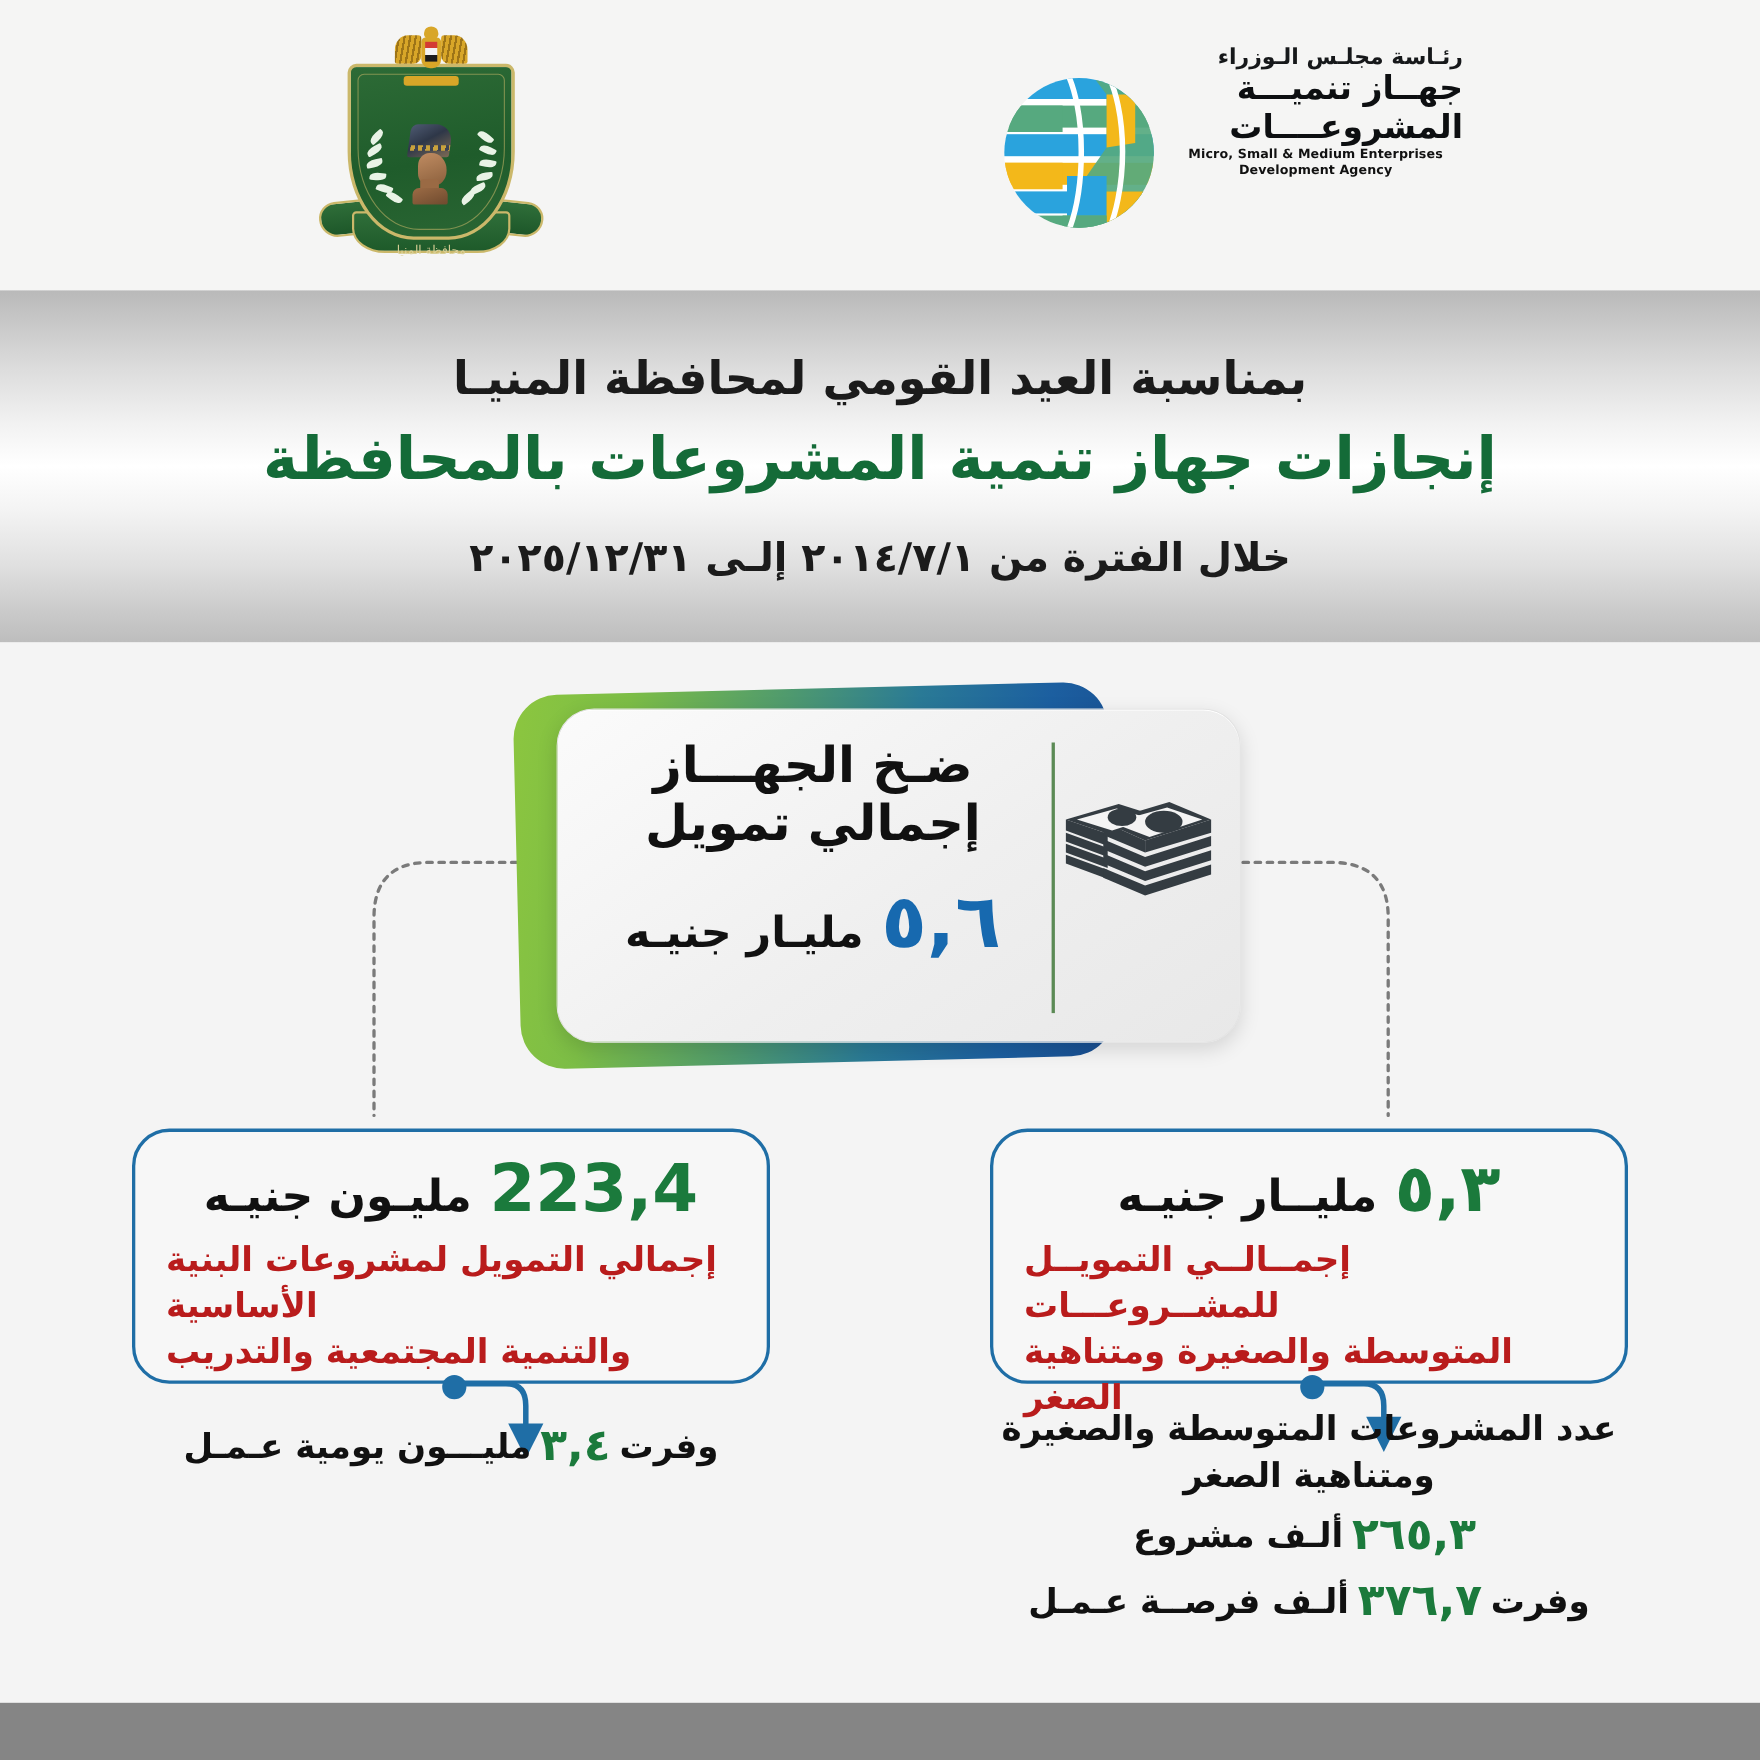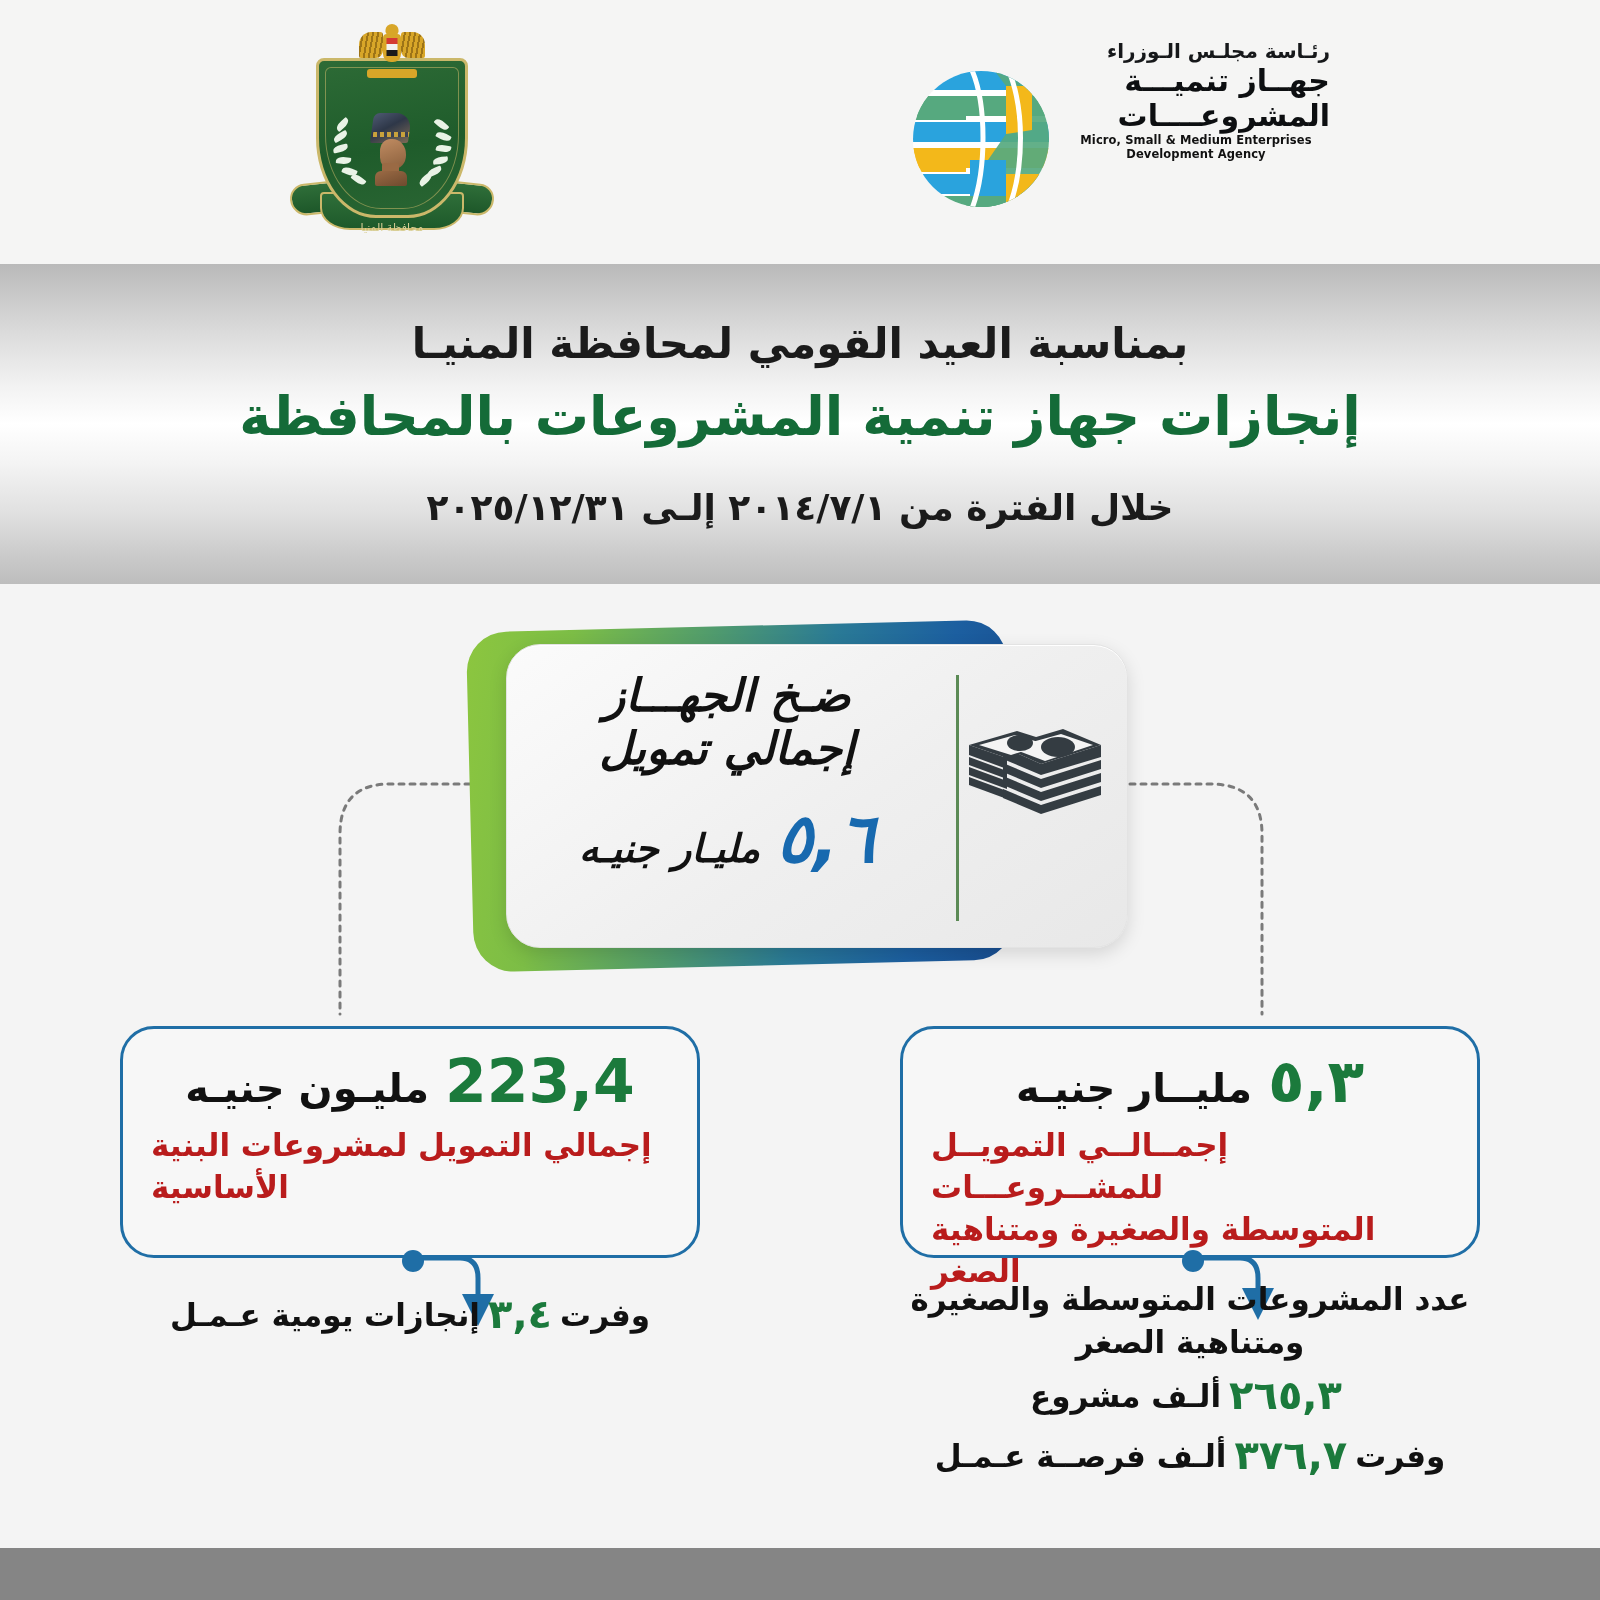--- a/index.html
+++ b/index.html
@@ -241,25 +241,24 @@
     border: 1px solid #e3e3e3;
   }
   #hero-divider {
     position: absolute;
     right: 168px; top: 30px;
     width: 3px; height: 246px;
     background: #5b8a55;
   }
   #hero-text {
     position: absolute;
-    right: 200px; top: 24px;
+    right: 188px; top: 24px;
     width: 400px;
     text-align: center;
     direction: rtl;
-    font-style: italic;
   }
   .hero-label {
     font-size: 45px; font-weight: 800; color: #111;
     line-height: 1.18; letter-spacing: 0;
   }
   .hero-value-row {
     margin-top: 30px;
     display: flex; align-items: baseline; justify-content: center;
     direction: rtl; gap: 16px;
   }
@@ -503,37 +502,38 @@
       <div class="dot" style="left:279px; top:221px;"></div>
     </div>
 
     <div class="stat-card" id="card-left">
       <div class="stat-headline">
         <span class="stat-number">223,4</span>
         <span class="stat-unit">مليـون جنيـه</span>
       </div>
       <div class="stat-desc">
         <div>إجمالي التمويل لمشروعات البنية الأساسية</div>
+        <div>والتنمية المجتمعية والتدريب</div>
       </div>
       <div class="dot" style="left:279px; top:221px;"></div>
     </div>
 
     <div class="footnote" id="foot-right">
       <div class="foot-head">عدد المشروعات المتوسطة والصغيرة ومتناهية الصغر</div>
       <div class="foot-line">
         <span class="num">٢٦٥,٣</span><span>ألـف مشروع</span>
       </div>
       <div class="foot-line">
         <span>وفرت</span><span class="num">٣٧٦,٧</span><span>ألـف فرصــة عـمـل</span>
       </div>
     </div>
 
     <div class="footnote" id="foot-left">
       <div class="foot-line">
-        <span>وفرت</span><span class="num">٣,٤</span><span>إنجازات يومية عـمـل</span>
+        <span>وفرت</span><span class="num">٣,٤</span><span>مليـــون يومية عـمـل</span>
       </div>
     </div>
 
   </div>
 
   <div id="footer-bar"></div>
 
 </div>
 
 </body></html>

